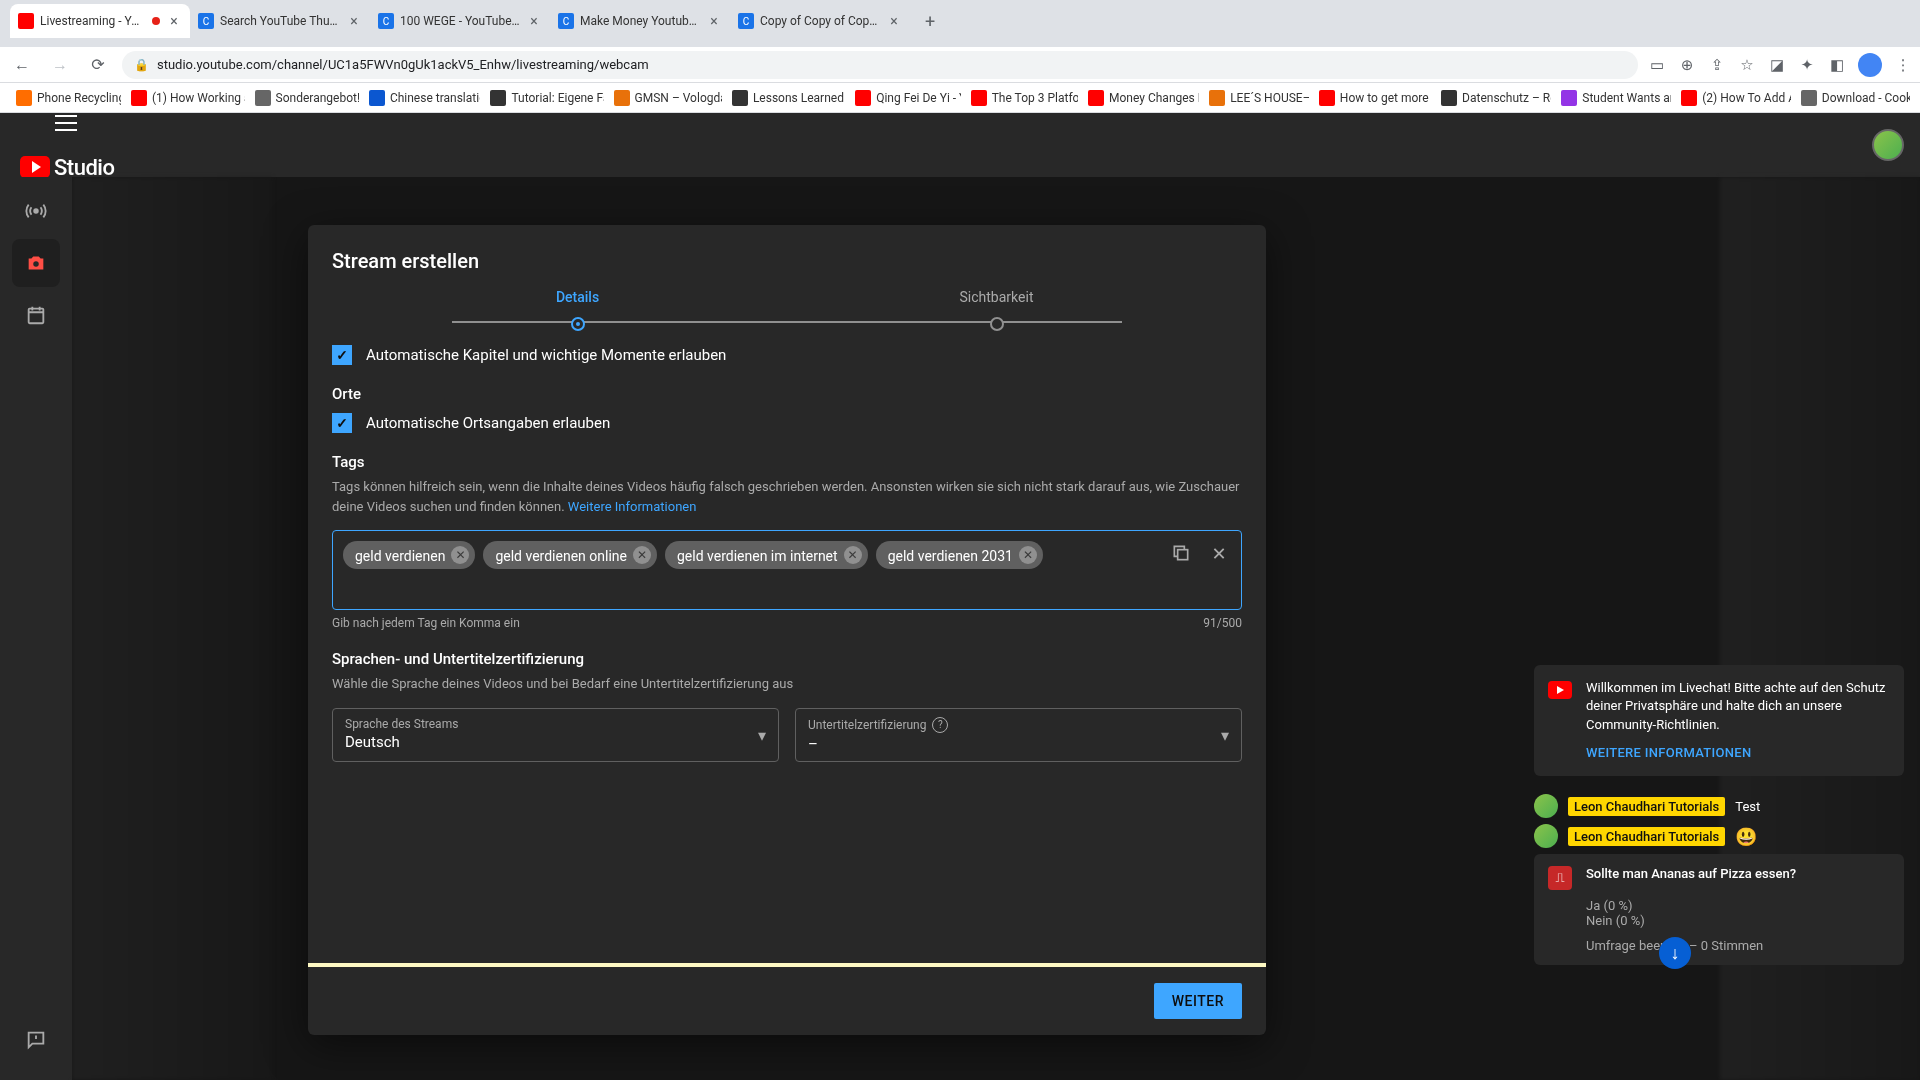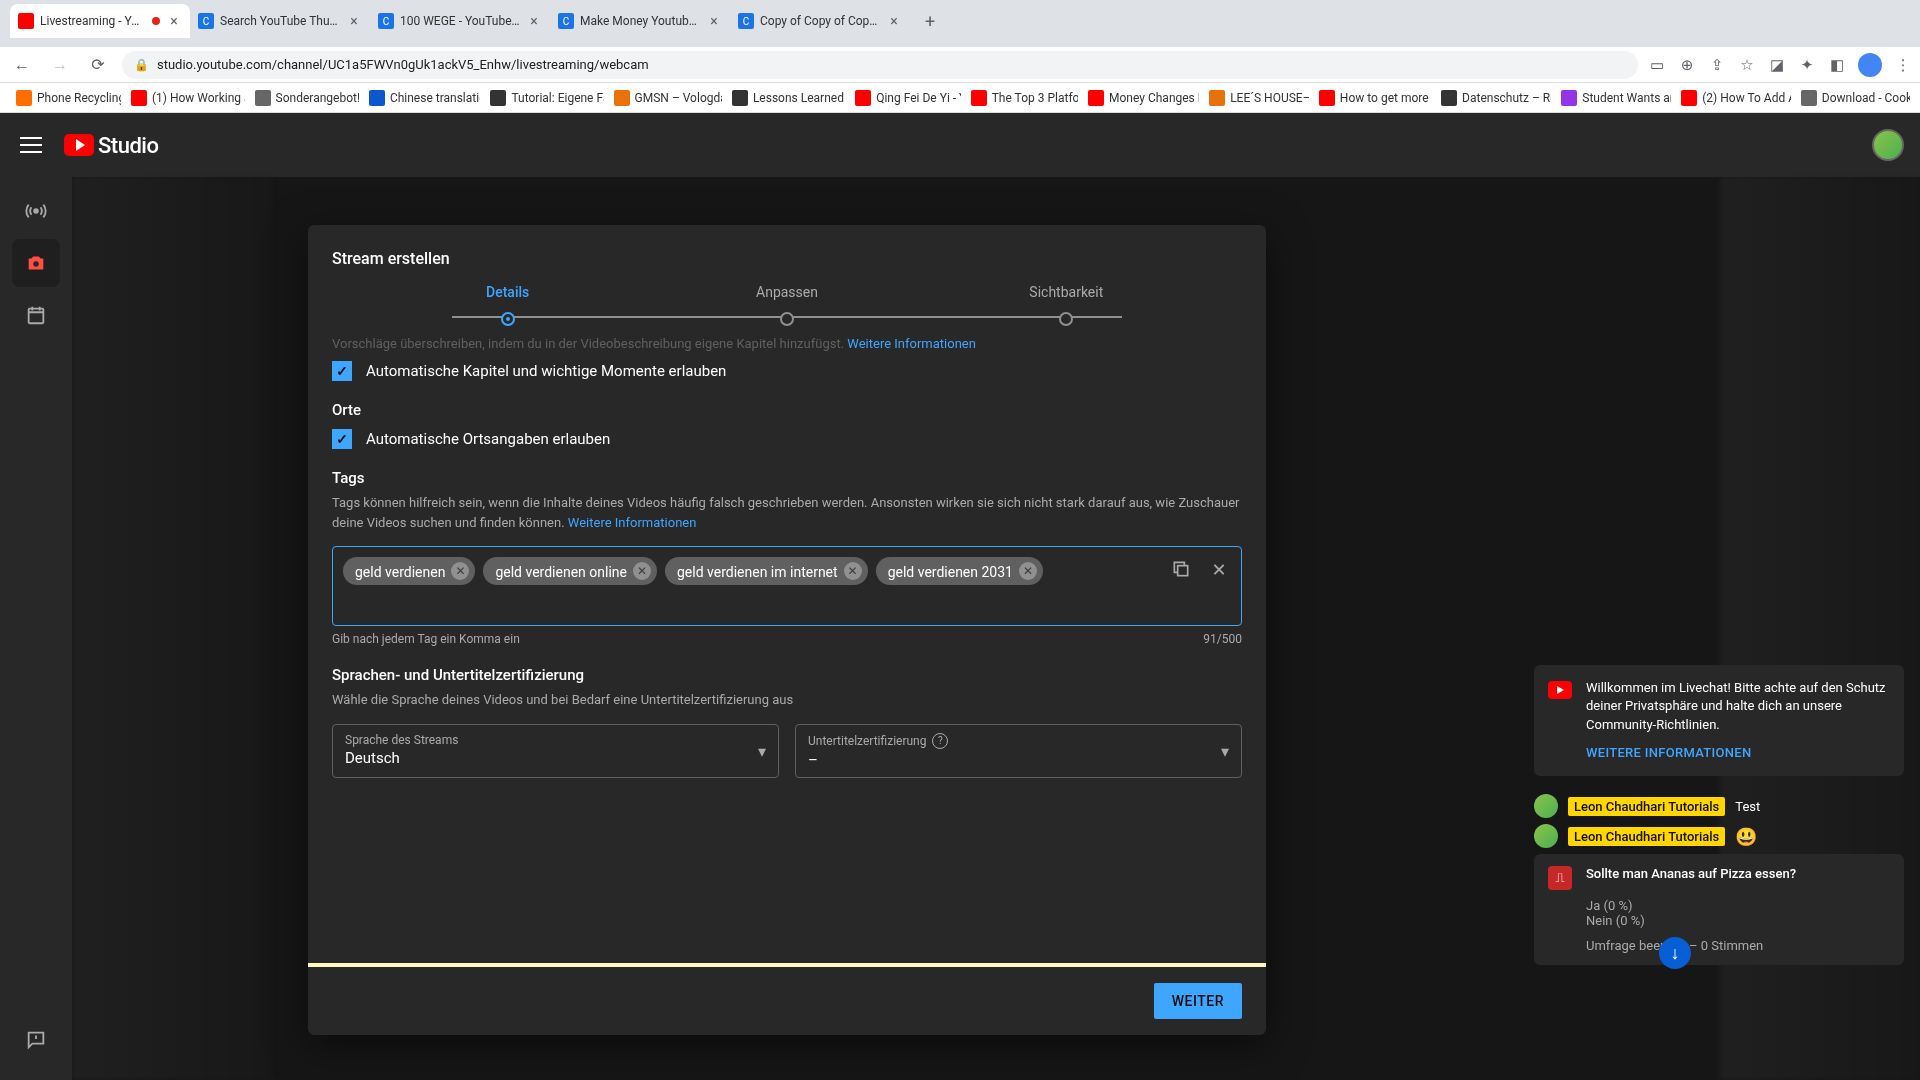--- a/index.html
+++ b/index.html
@@ -24,21 +24,21 @@
 .right-icons { display: flex; gap: 12px; align-items: center; }
 .ext-icon { width: 18px; height: 18px; display:flex; align-items:center; justify-content:center; color:#5f6368; font-size:15px; }
 .avatar-small { width: 24px; height: 24px; border-radius: 50%; background: #4285f4; }
 
 .bookmarks-bar { height: 30px; background: #fff; display: flex; align-items: center; padding: 0 10px; gap: 4px; font-size: 12px; color: #333; border-bottom: 1px solid #dadce0;}
 .bookmark { display: flex; align-items: center; gap: 5px; padding: 3px 6px; border-radius: 4px; max-width: 140px; white-space: nowrap; overflow: hidden; text-overflow: ellipsis; }
 .bm-icon { width: 16px; height: 16px; flex-shrink: 0; border-radius: 2px; }
 
 
 .yt-header { height: 64px; background: #282828; display: flex; align-items: center; padding: 0 16px 0 20px; justify-content: space-between; }
-.yt-header-left { display: flex; align-items: center; gap: 20px; }
+.yt-header-left { display: flex; align-items: center; gap: 20px; flex-direction: column; }
 .hamburger { width: 24px; height: 24px; display: flex; flex-direction: column; justify-content: center; gap: 5px; cursor: pointer; }
 .hamburger span { height: 2px; background: #fff; width: 22px; }
 .yt-logo { display: flex; align-items: center; gap: 4px; font-size: 22px; font-weight: 500; color: #fff; letter-spacing: -0.5px; }
 .yt-logo-icon { width: 30px; height: 22px; background: #ff0000; border-radius: 5px; display: flex; align-items: center; justify-content: center; }
 .yt-logo-icon::after { content: ''; border-left: 9px solid #fff; border-top: 6px solid transparent; border-bottom: 6px solid transparent; margin-left: 2px; }
 .yt-avatar { width: 32px; height: 32px; border-radius: 50%; background: linear-gradient(135deg, #8bc34a, #4caf50); border: 2px solid #666; }
 
 
 .main { display: flex; height: calc(1080px - 47px - 36px - 30px - 64px); }
 .left-rail { width: 72px; background: #282828; display: flex; flex-direction: column; align-items: center; padding-top: 10px; gap: 4px; position:relative;}
@@ -46,21 +46,21 @@
 .rail-item.active { color: #ff4e45; background: #1f1f1f; }
 .rail-feedback { position:absolute; bottom:16px; color:#aaa; }
 
 .content { flex: 1; background: #0f0f0f; position: relative; display: flex; }
 .stream-bg { position: absolute; inset: 0; background: #161616; }
 .bg-blur-l, .bg-blur-r { position: absolute; top: 0; bottom: 0; width: 200px; background: linear-gradient(90deg, #2a2a2a, #1a1a1a); filter: blur(2px); opacity: 0.5; }
 .bg-blur-l { left: 0; }
 .bg-blur-r { right: 0; }
 
 .dialog { position: absolute; left: 236px; top: 48px; width: 958px; background: #282828; border-radius: 6px; display: flex; flex-direction: column; height: 810px; box-shadow: 0 10px 40px rgba(0,0,0,0.5); }
-.dialog-title { padding: 24px 24px 16px; font-size: 16px; font-weight: 500; }
+.dialog-title { padding: 24px 24px 16px; font-size: 20px; font-weight: 500; }
 .stepper { display: flex; justify-content: center; gap: 0; padding: 0 60px 0px; position: relative; }
 .step { flex: 1; text-align: center; font-size: 14px; color: #aaa; position: relative; padding-bottom: 30px; }
 .step.active { color: #3ea6ff; font-weight: 500; }
 .step-dot { position: absolute; bottom: 4px; left: 50%; transform: translateX(-50%); width: 14px; height: 14px; border-radius: 50%; background: #282828; border: 2px solid #909090; z-index: 2; }
 .step.active .step-dot { border-color: #3ea6ff; background: #282828; }
 .step.active .step-dot::after { content:''; position:absolute; inset:3px; background:#3ea6ff; border-radius:50%; }
 .step-line { position: absolute; height: 2px; background: #909090; top: auto; bottom: 12px; left: 15%; right: 15%; z-index: 1; }
 
 .dialog-body { flex: 1; overflow-y: auto; padding: 0 24px; position: relative; }
 .dialog-body::-webkit-scrollbar { width: 8px; }
@@ -291,27 +291,25 @@
     <div class="stream-bg">
       <div class="bg-blur-l"></div>
         <div class="bg-blur-r"></div>
     </div>
 
     <div class="dialog">
       <div class="dialog-title">Stream erstellen</div>
       <div class="stepper">
         <div class="step-line"></div>
         <div class="step active"><span>Details</span><span class="step-dot"></span></div>
-        <div class="step"><span>Anpassen</span><span class="step-dot"></span></div>
         <div class="step"><span>Sichtbarkeit</span><span class="step-dot"></span></div>
       </div>
 
       <div class="dialog-body">
         <div class="section" style="margin-top:6px;">
-          <div class="cut-line"><span>Vorschläge überschreiben, indem du in der Videobeschreibung eigene Kapitel hinzufügst.</span> <span class="sec-link">Weitere Informationen</span></div>
           <div class="checkbox-row">
             <span class="checkbox">✓</span>
             <span>Automatische Kapitel und wichtige Momente erlauben</span>
           </div>
         </div>
 
         <div class="section">
           <div class="sec-head">Orte</div>
           <div class="checkbox-row">
             <span class="checkbox">✓</span>

